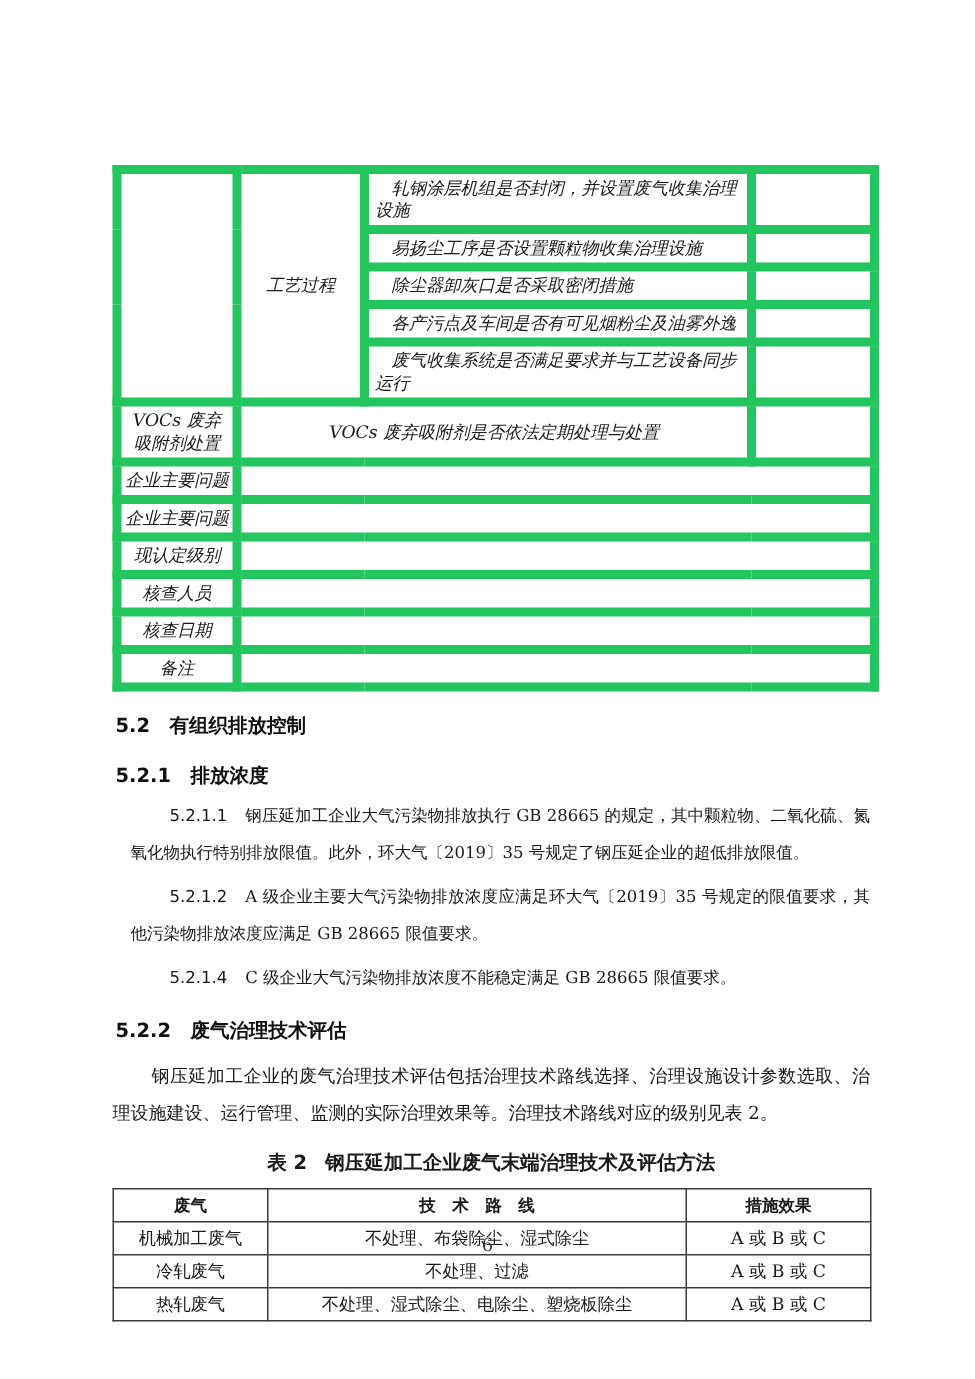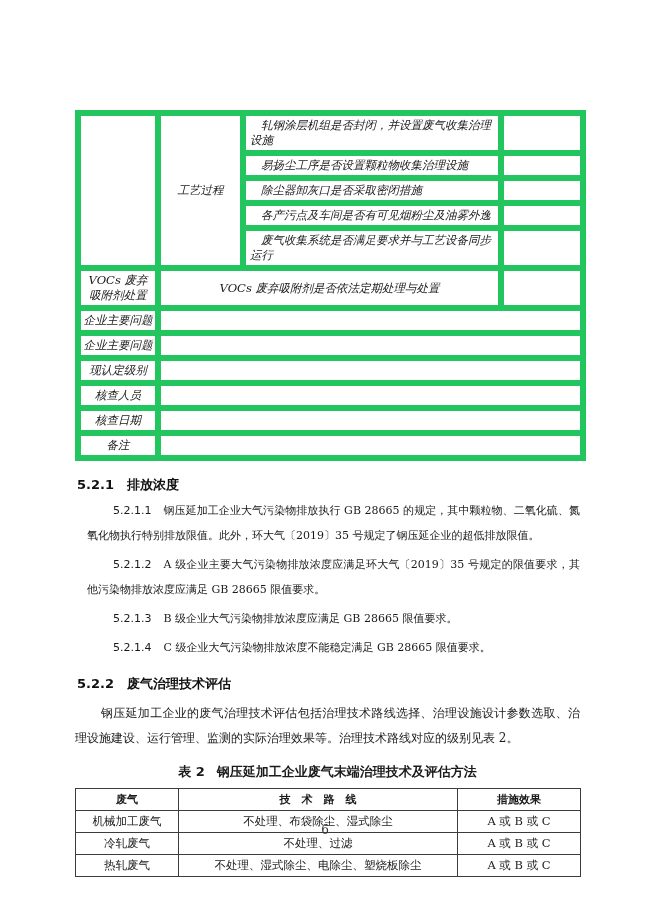--- a/index.html
+++ b/index.html
@@ -173,35 +173,35 @@
         <td class="cat cat-nowrap">核查日期</td>
         <td colspan="3"></td>
       </tr>
       <tr class="row-info">
         <td class="cat cat-nowrap">备注</td>
         <td colspan="3"></td>
       </tr>
     </tbody>
   </table>
 
+  <div class="sec-heading">
+    <span class="sec-num">5.2</span><span>有组织排放控制</span>
+  </div>
 
   <div class="sec-heading">
     <span class="sec-num">5.2.1</span><span>排放浓度</span>
   </div>
 
   <p class="clause">
     <span class="clause-num">5.2.1.1</span><span>钢压延加工企业大气污染物排放执行 GB 28665 的规定，其中颗粒物、二氧化硫、氮氧化物执行特别排放限值。此外，环大气〔2019〕35 号规定了钢压延企业的超低排放限值。</span>
   </p>
   <p class="clause">
     <span class="clause-num">5.2.1.2</span><span>A 级企业主要大气污染物排放浓度应满足环大气〔2019〕35 号规定的限值要求，其他污染物排放浓度应满足 GB 28665 限值要求。</span>
   </p>
   <p class="clause">
-    <span class="clause-num">5.2.1.3</span><span>B 级企业大气污染物排放浓度应满足 GB 28665 限值要求。</span>
-  </p>
-  <p class="clause">
     <span class="clause-num">5.2.1.4</span><span>C 级企业大气污染物排放浓度不能稳定满足 GB 28665 限值要求。</span>
   </p>
 
   <div class="sec-heading">
     <span class="sec-num">5.2.2</span><span>废气治理技术评估</span>
   </div>
 
   <p class="body-para">钢压延加工企业的废气治理技术评估包括治理技术路线选择、治理设施设计参数选取、治理设施建设、运行管理、监测的实际治理效果等。治理技术路线对应的级别见表 2。</p>
 
   <div class="tbl-title">

